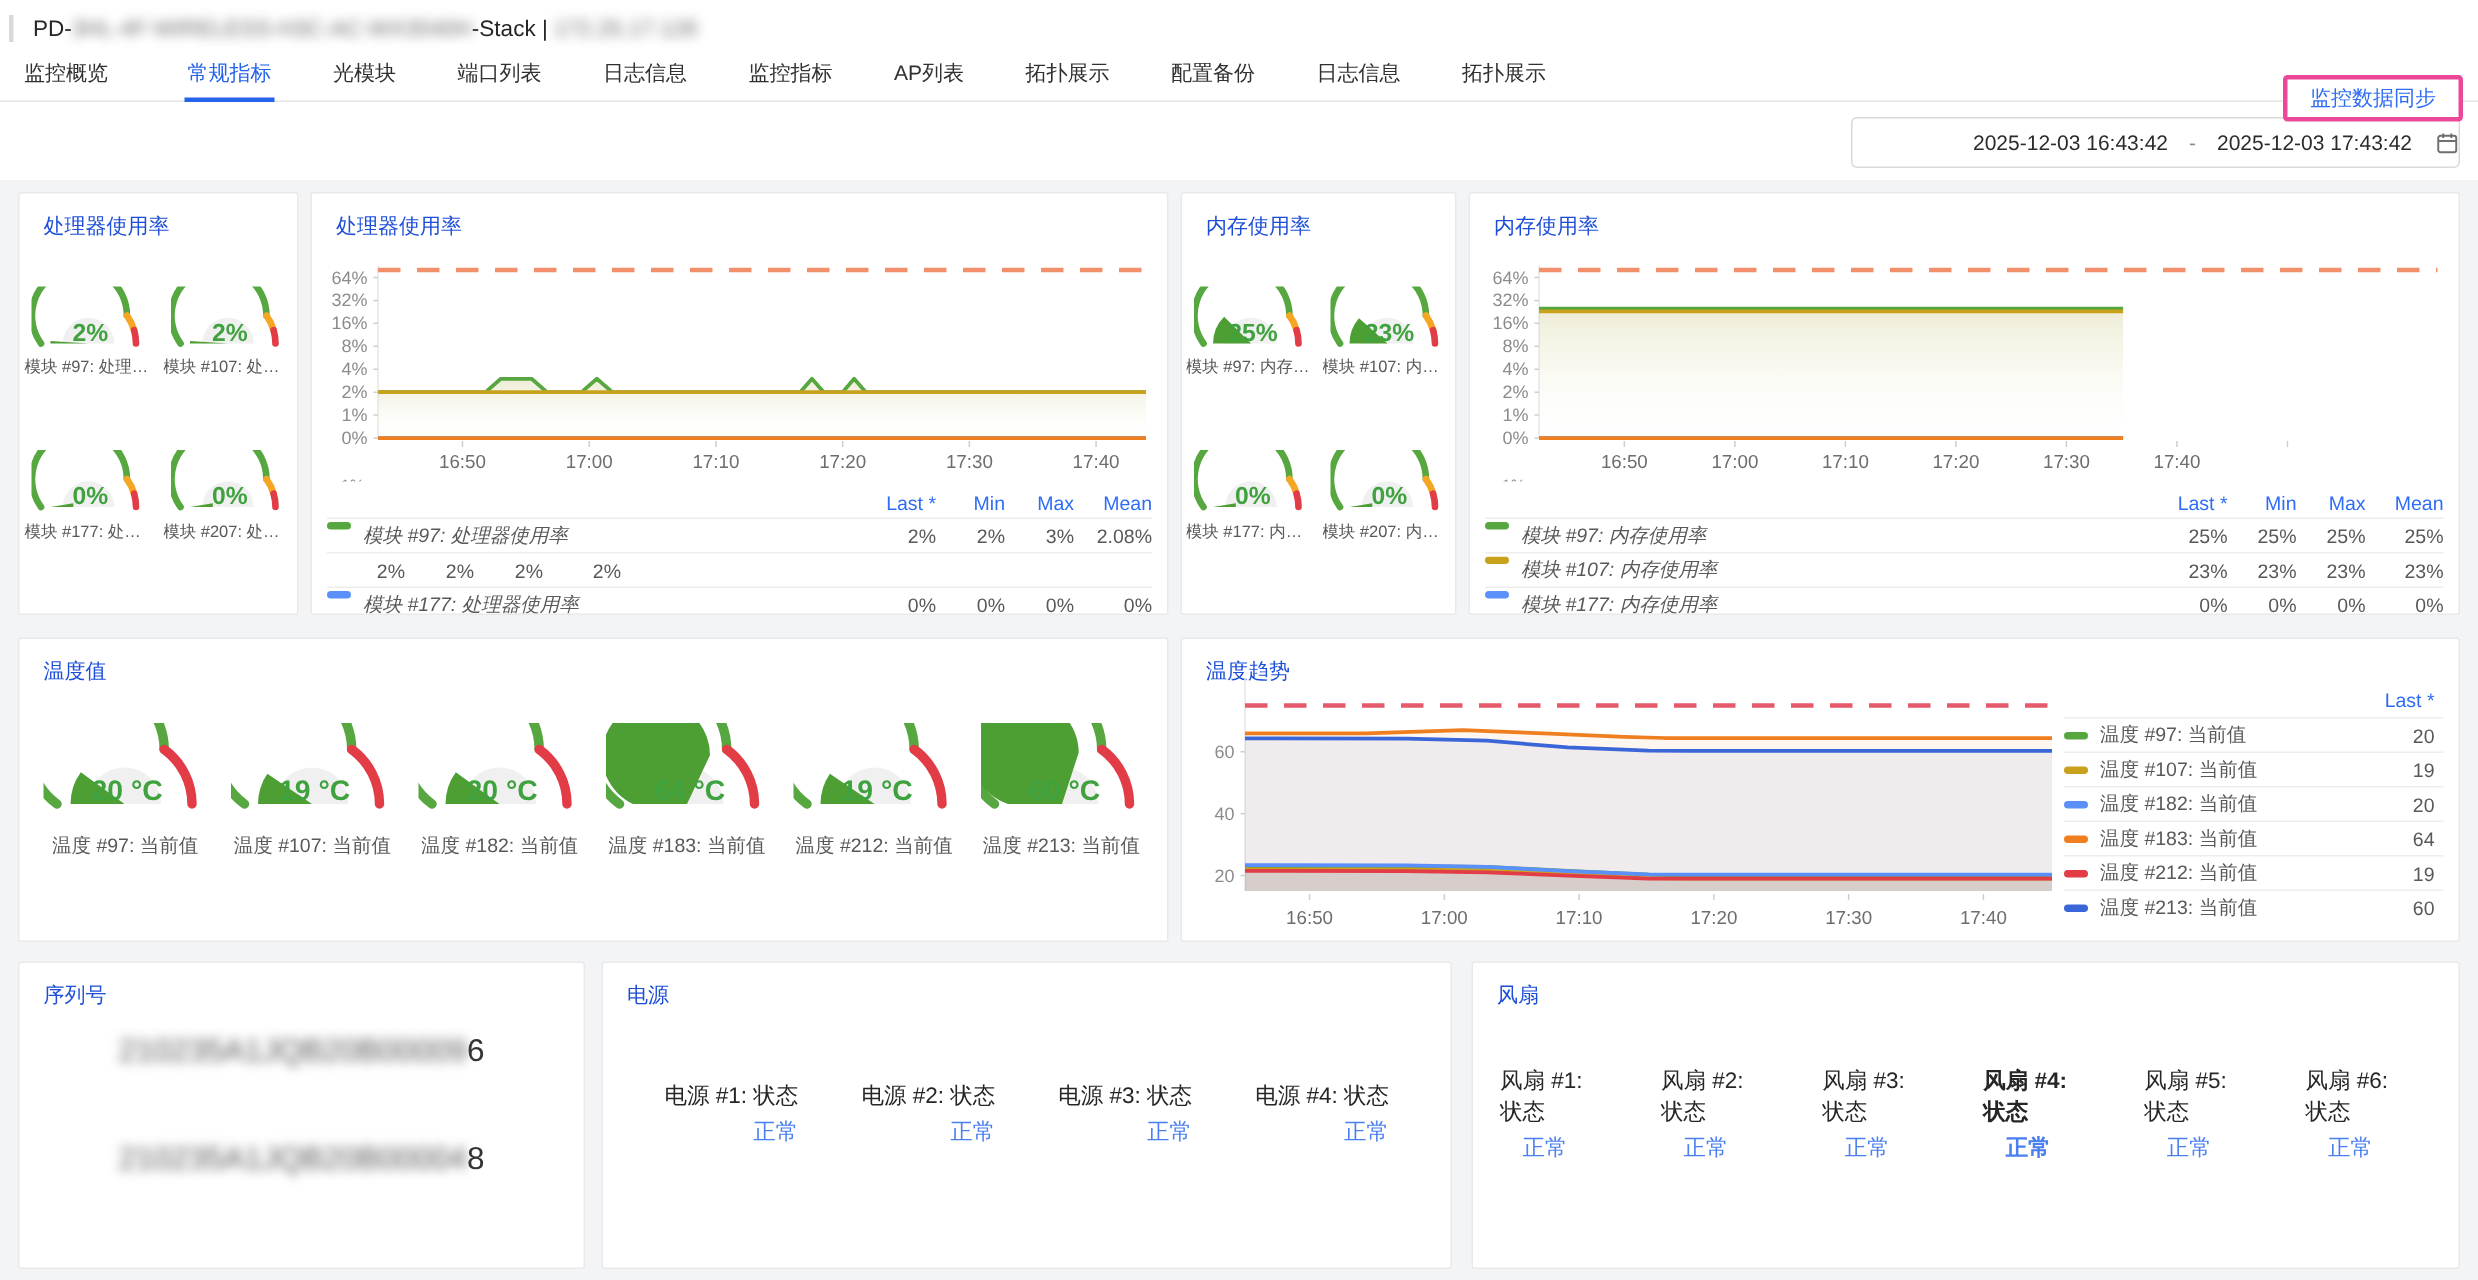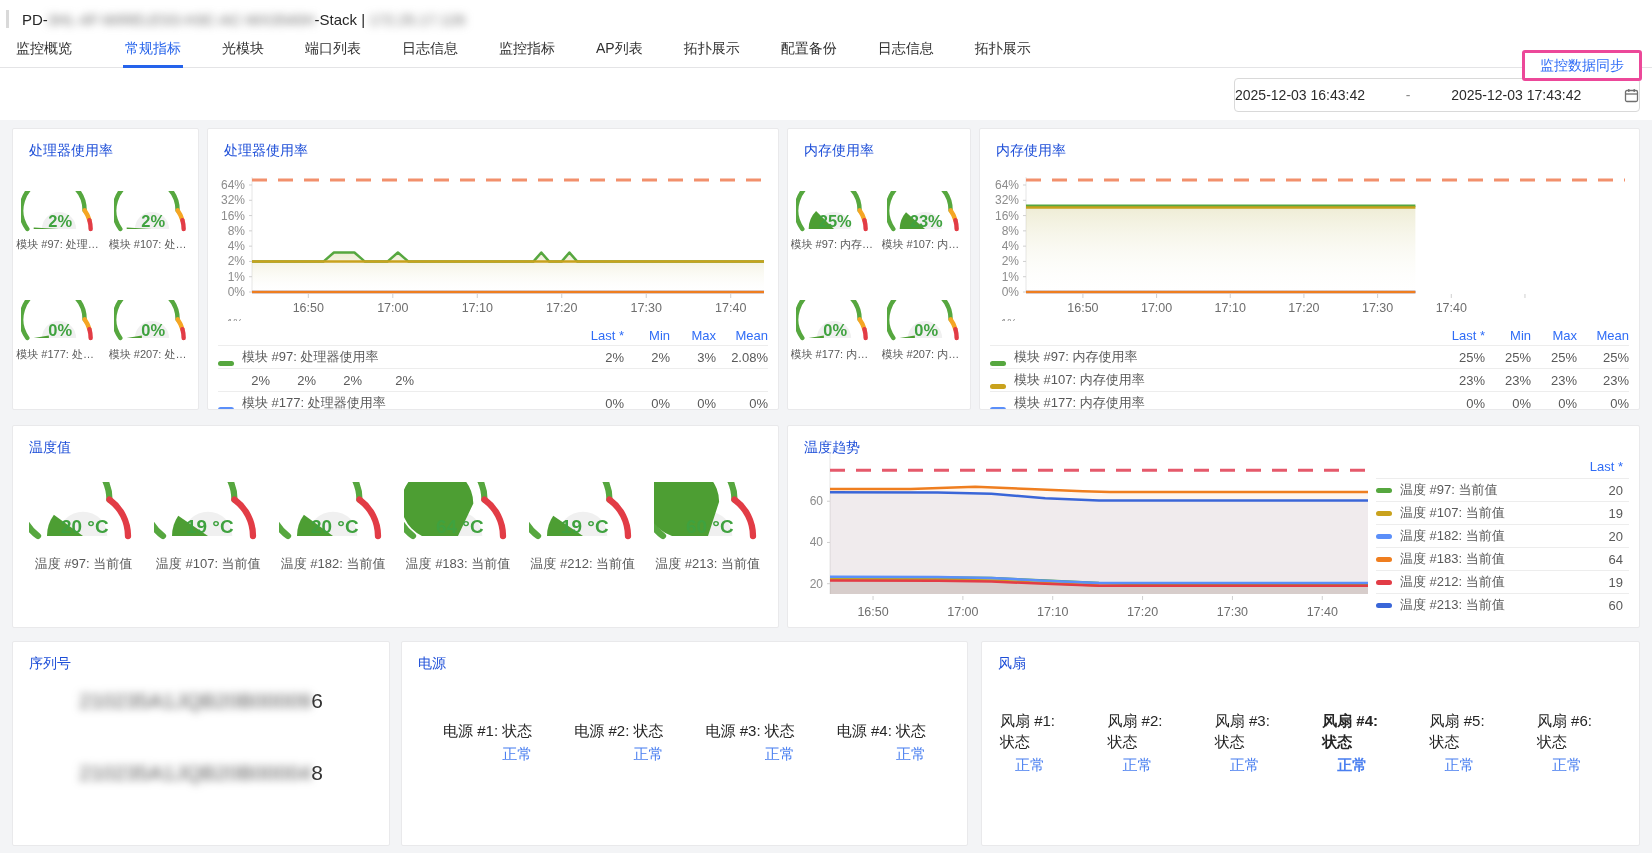--- a/index.html
+++ b/index.html
@@ -19,39 +19,39 @@
   .tab.active{color:#2563eb;margin-left:12px;}
   .tab.active:after{content:"";position:absolute;left:0;right:0;bottom:0;height:3px;background:#2563eb;}
   .xpack-badge{position:absolute;left:1117px;top:0px;width:168px;height:46px;background:#272c33;border-radius:9px;color:#f6d96b;
     font-size:19px;font-weight:bold;display:flex;align-items:center;justify-content:center;box-shadow:0 3px 8px rgba(0,0,0,.28);z-index:9;}
   .sync-btn{position:absolute;right:10px;top:31px;height:31px;padding:0 15px;background:#fff;border:3px solid #ec4899;border-radius:3px;
     color:#2f6cf6;font-size:14px;display:flex;align-items:center;cursor:pointer;margin-top:19px;}
 
   
   .subbar{position:absolute;left:0;top:68px;width:1652px;height:52px;background:#fff;}
   .daterange{position:absolute;right:12px;top:10px;width:406px;height:34px;border:1px solid #d9d9d9;border-radius:4px;background:#fff;
-    display:flex;align-items:center;justify-content:space-between;gap:14px;font-size:14px;color:#2b2b2b;cursor:pointer;}
+    display:flex;align-items:center;justify-content:flex-end;gap:14px;font-size:14px;color:#2b2b2b;cursor:pointer;}
   .daterange .cal{display:flex;align-items:center;margin-left:2px;}
 
   
   .card{position:absolute;background:#fff;border:1px solid #e9e9eb;border-radius:2px;overflow:hidden;}
   .card-title{position:absolute;left:16px;top:13px;font-size:14px;color:#1d4ed8;}
 
   
   .gauge-grid{position:absolute;display:grid;justify-items:center;}
   .gauge-cell{display:flex;flex-direction:column;align-items:center;}
   .gauge-label{font-size:11px;color:#595959;margin-top:2px;max-width:86px;overflow:hidden;text-overflow:ellipsis;white-space:nowrap;}
   .gauge-label.lg{font-size:13px;max-width:116px;margin-top:10px;}
   .gauge-val{font-weight:bold;fill:#3fa23f;}
 
   
   .legend-table{position:absolute;left:10px;right:10px;font-size:13px;color:#595959;}
   .lt-row{display:flex;align-items:center;height:23px;border-top:1px solid #ededed;}
   .lt-row.header{border-top:none;height:20px;color:#2f6cf6;}
-  .lt-name{flex:1;display:flex;align-items:flex-end;gap:8px;overflow:hidden;white-space:nowrap;}
+  .lt-name{flex:1;display:flex;align-items:flex-start;gap:8px;overflow:hidden;white-space:nowrap;font-style:italic;}
   .lt-sw{width:16px;height:5px;border-radius:2.5px;flex:none;}
   .lt-c{width:52px;text-align:right;flex:none;}
   .lt-c.w2{width:46px;}
   .lt-row.header .lt-c{color:#2f6cf6;}
 
   
   .side-legend{position:absolute;font-size:13px;color:#595959;}
   .sl-header{height:24px;display:flex;align-items:center;justify-content:flex-end;color:#2f6cf6;padding-right:6px;}
   .sl-row{height:23px;display:flex;align-items:center;gap:8px;border-top:1px solid #ededed;padding-right:6px;}
   .sl-name{flex:1;white-space:nowrap;overflow:hidden;}

